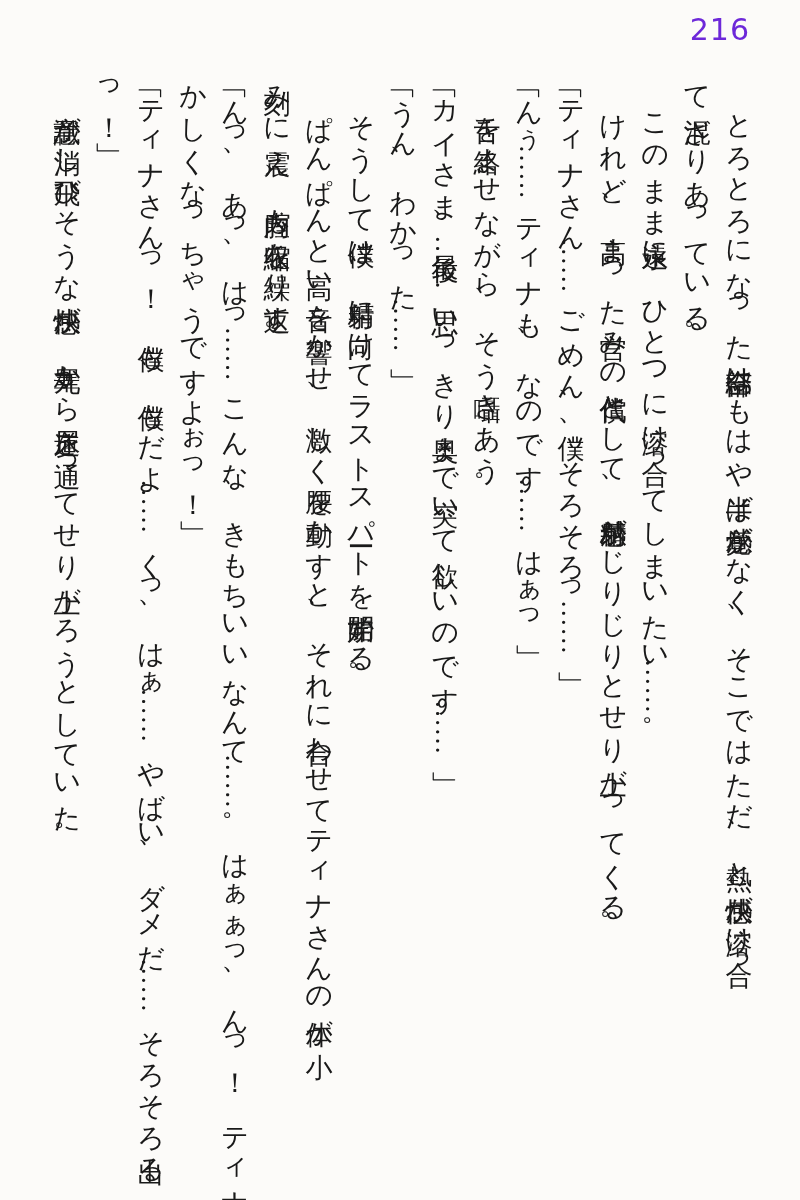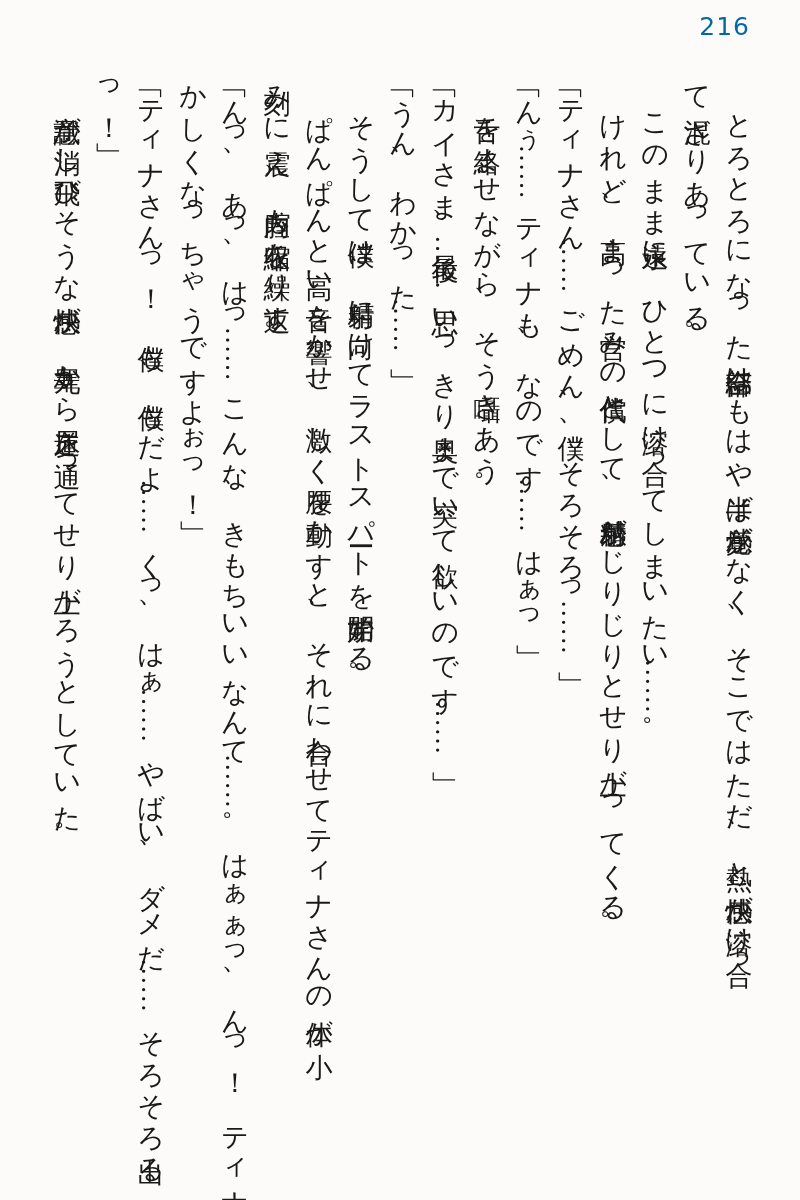--- a/index.html
+++ b/index.html
@@ -15,23 +15,23 @@
     font-family: "Liberation Serif", "DejaVu Serif", serif;
   }
   .page {
     position: absolute;
     inset: 0;
   }
   .page-number {
     position: absolute;
     top: 12px;
     right: 50px;
-    font-size: 25px;
+    font-size: 30px;
     letter-spacing: 1px;
-    color: #0369a1;
+    color: #6d28d9;
     font-family: "DejaVu Sans", "Liberation Sans", sans-serif;
   }
   .text-block {
     position: absolute;
     top: 67px;
     right: 40px;
     height: 1122px;
     writing-mode: vertical-rl;
     text-orientation: mixed;
     font-size: 27px;

